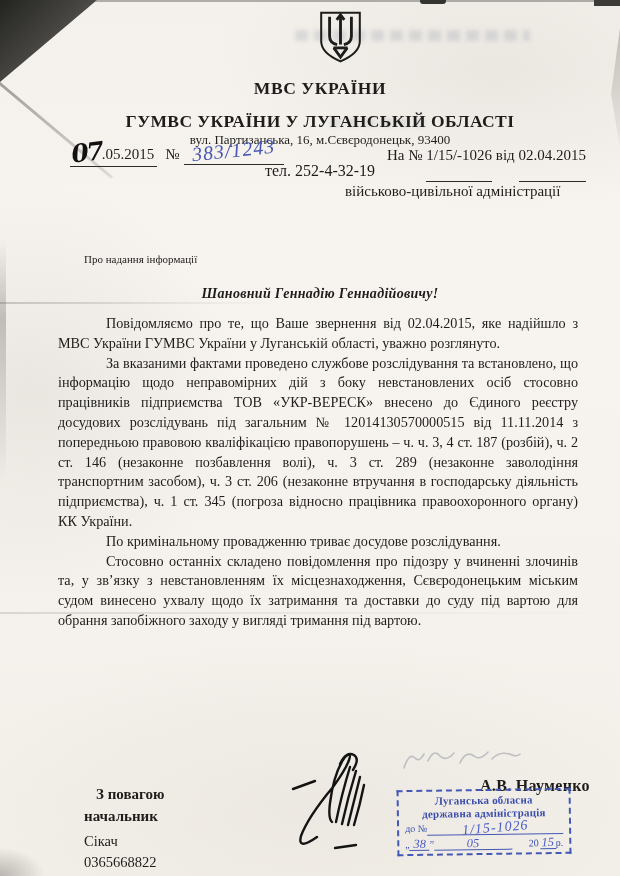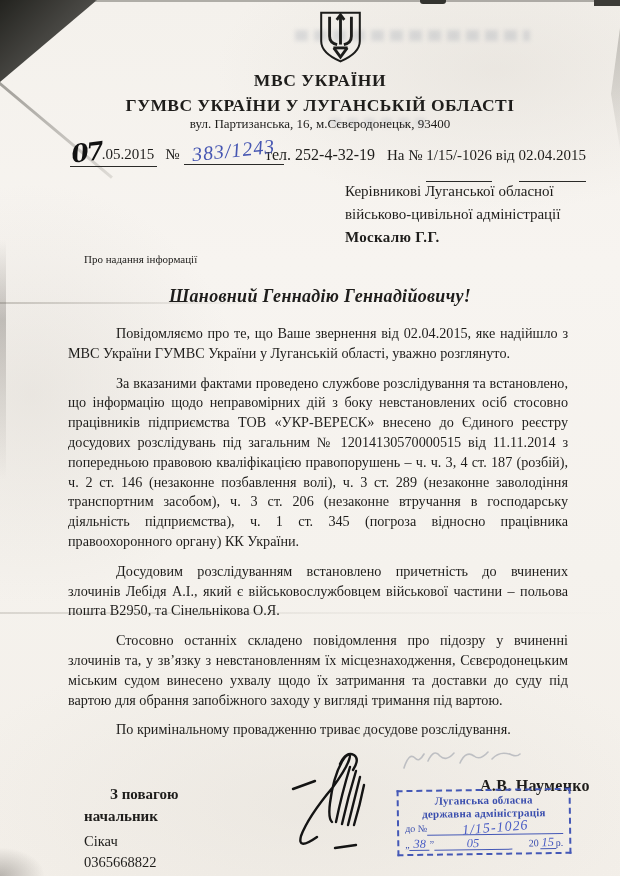--- a/index.html
+++ b/index.html
@@ -35,21 +35,21 @@
   .bl-smudge{position:absolute;left:0;bottom:0;width:44px;height:28px;
     background:radial-gradient(ellipse at 0 100%,rgba(115,110,105,.45),transparent 72%);}
   .bleed-1{position:absolute;top:30px;left:295px;width:235px;height:11px;filter:blur(2px);opacity:.55;
     background:repeating-linear-gradient(90deg,rgba(95,110,135,.30) 0 13px,transparent 13px 19px);}
   .bleed-2{position:absolute;top:118px;left:330px;width:95px;height:9px;filter:blur(2px);opacity:.45;
     background:repeating-linear-gradient(90deg,rgba(95,110,135,.28) 0 11px,transparent 11px 17px);}
   
   .emblem{position:absolute;top:10px;left:317px;width:47px;height:54px;}
   
   .hdr{position:absolute;top:66px;left:20px;width:600px;text-align:center;}
-  .hdr .t1{font-size:17.5px;font-weight:bold;letter-spacing:.6px;margin:4px;text-align:center;}
+  .hdr .t1{font-size:17.5px;font-weight:bold;letter-spacing:.6px;margin:12px;text-align:center;}
   .hdr .t2{font-size:17.5px;font-weight:bold;letter-spacing:.4px;margin:2px 0 0;}
   .hdr .addr{font-size:13px;margin-top:0;}
   .hdr .tel{font-size:16px;margin-top:14px;}
   
   .refrow{position:absolute;top:136px;left:70px;right:34px;display:flex;
     justify-content:space-between;align-items:flex-end;font-size:15px;}
   .dateline{border-bottom:1.5px solid #2a2a28;padding:0 3px 1px 1px;display:inline-block;}
   .hand-black{font-family:"DejaVu Serif",serif;font-style:italic;font-weight:bold;font-size:25px;
     letter-spacing:-2px;display:inline-block;transform:rotate(-7deg) translateY(2px);color:#111;}
   .no-label{margin:0 4px 0 8px;}
@@ -57,28 +57,28 @@
   .hand-blue{color:#4656b2;font-style:italic;font-size:20px;letter-spacing:1px;display:inline-block;
     transform:rotate(-6deg) translateY(-2px);}
   .refright{padding-bottom:3px;}
   .u{border-bottom:1px solid #2a2a28;padding-bottom:18px;}
   
   .recipient{position:absolute;left:345px;top:180px;font-size:15px;line-height:23px;}
   .recipient .bold{font-weight:bold;letter-spacing:.3px;}
   
   .subject{position:absolute;left:84px;top:253px;font-size:11px;}
   .salut{position:absolute;top:286px;left:20px;width:600px;text-align:center;
-    font-weight:bold;font-style:italic;font-size:18px;letter-spacing:.3px;}
+    font-weight:bold;font-style:italic;font-size:14px;letter-spacing:.3px;}
   
   .bodytxt{position:absolute;left:58px;top:314px;width:520px;font-size:14.2px;
     line-height:19.8px;text-align:justify;}
-  .bodytxt p{margin:10px;text-indent:48px;}
+  .bodytxt p{margin:0;text-indent:48px;}
   
   .closing{position:absolute;left:84px;top:783px;font-weight:bold;font-size:15px;line-height:22px;}
-  .closing .regards{margin-left:26px;}
+  .closing .regards{margin-left:12px;}
   .signer{position:absolute;left:480px;top:777px;font-weight:bold;font-size:16px;letter-spacing:.3px;}
   .sig{position:absolute;left:283px;top:749px;width:112px;height:110px;}
   .faintsig{position:absolute;left:398px;top:744px;width:128px;height:32px;opacity:.5;}
   
   .stamp{position:absolute;left:397px;top:789px;width:174px;height:66px;box-sizing:border-box;
     border:2px dashed #4458b6;color:#3a4eae;padding:3px 6px 3px;font-size:11px;line-height:12.5px;
     transform:rotate(-.8deg);background:rgba(255,255,255,.0);}
   .stamp .c{text-align:center;font-weight:bold;letter-spacing:.2px;}
   .stamp .srow{display:flex;align-items:flex-end;font-size:10px;margin-top:1px;}
   .stamp .fill{flex:1;border-bottom:1px solid #4458b6;text-align:center;}
@@ -138,34 +138,31 @@
     </span>
     <span class="refright">
       <span>На №</span>
       <span class="u">1/15/-1026</span>
       <span>від</span>
       <span class="u">02.04.2015</span>
     </span>
   </div>
 
   <div class="recipient">
-    <div>Керівникові Луганської обласної</div>
     <div>військово-цивільної адміністрації</div>
-    <div class="bold">Москалю Г.Г.</div>
   </div>
 
   <div class="subject">Про надання інформації</div>
   <div class="salut">Шановний Геннадію Геннадійовичу!</div>
 
   <div class="bodytxt">
     <p>Повідомляємо про те, що Ваше звернення від 02.04.2015, яке надійшло з МВС України ГУМВС України у Луганській області, уважно розглянуто.</p>
     <p>За вказаними фактами проведено службове розслідування та встановлено, що інформацію щодо неправомірних дій з боку невстановлених осіб стосовно працівників підприємства ТОВ «УКР-ВЕРЕСК» внесено до Єдиного реєстру досудових розслідувань під загальним № 12014130570000515 від 11.11.2014 з попередньою правовою кваліфікацією правопорушень – ч. ч. 3, 4 ст. 187 (розбій), ч. 2 ст. 146 (незаконне позбавлення волі), ч. 3 ст. 289 (незаконне заволодіння транспортним засобом), ч. 3 ст. 206 (незаконне втручання в господарську діяльність підприємства), ч. 1 ст. 345 (погроза відносно працівника правоохоронного органу) КК України.</p>
-    <p>Досудовим розслідуванням встановлено причетність до вчинених злочинів Лебідя А.І., який є військовослужбовцем військової частини – польова пошта В2950, та Сінельнікова О.Я.</p>
+    <p>По кримінальному провадженню триває досудове розслідування.</p>
     <p>Стосовно останніх складено повідомлення про підозру у вчиненні злочинів та, у зв’язку з невстановленням їх місцезнаходження, Сєвєродонецьким міським судом винесено ухвалу щодо їх затримання та доставки до суду під вартою для обрання запобіжного заходу у вигляді тримання під вартою.</p>
-    <p>По кримінальному провадженню триває досудове розслідування.</p>
   </div>
 
   <div class="closing">
     <div class="regards">З повагою</div>
     <div>начальник</div>
   </div>
 
   <div class="sig">
     <svg viewBox="0 0 112 110" width="112" height="110">
       <g fill="none" stroke="#141414" stroke-width="2.4" stroke-linecap="round">

